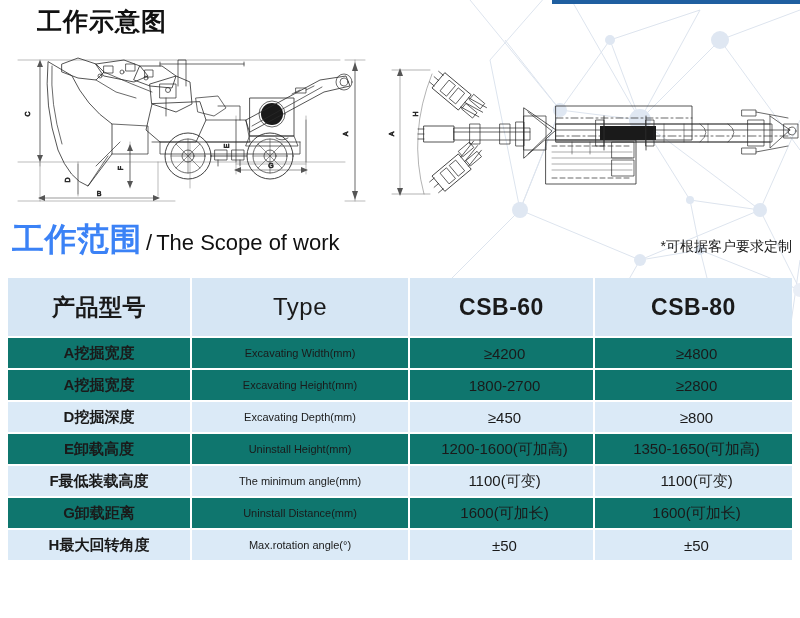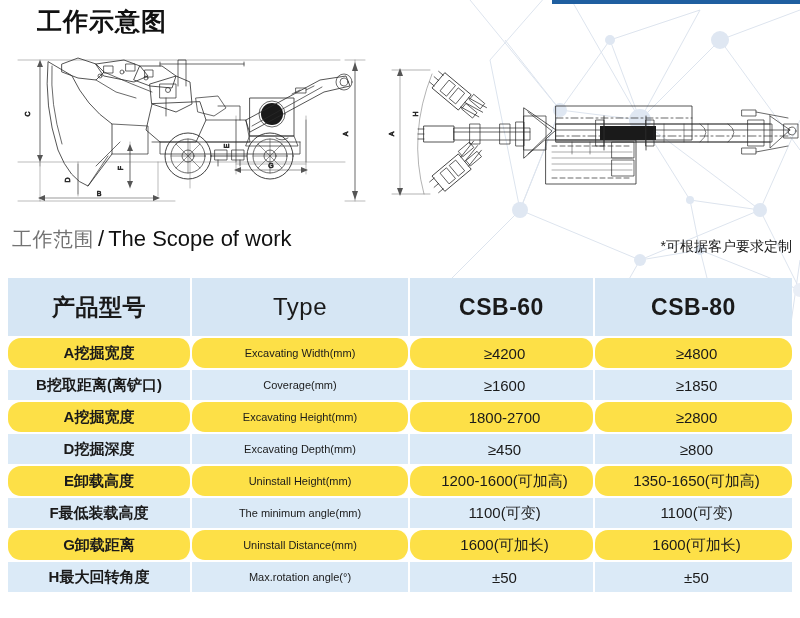--- a/index.html
+++ b/index.html
@@ -73,23 +73,23 @@
     height: 46px;
   }
   .scope-title {
     position: absolute;
     left: 12px;
     top: 0;
     white-space: nowrap;
     line-height: 34px;
   }
   .scope-cn {
-    font-size: 20px;
-    font-weight: normal;
-    color: #737373;
+    font-size: 32px;
+    font-weight: bold;
+    color: #3b82f6;
     letter-spacing: 0.5px;
   }
   .scope-sep {
     font-size: 22px;
     font-weight: 400;
     color: #111;
     padding: 0 4px;
   }
   .scope-en {
     font-size: 22px;
@@ -138,21 +138,21 @@
     font-size: 23px;
     font-weight: bold;
     color: #1a1a1a;
     letter-spacing: 0.5px;
   }
   .spec-table thead th.th-type {
     font-weight: 400;
     font-size: 24px;
   }
 
-  .spec-table tbody tr.row-gray td { background: #fde047; border-radius: 13px; }
+  .spec-table tbody tr.row-gray td { background: #0f766e; }
   .spec-table tbody tr.row-blue td { background: #dbeaf7; }
 
   .spec-table tbody td {
     height: 30px;
     font-size: 11px;
     color: #1a1a1a;
     white-space: nowrap;
   }
   .spec-table tbody td.cell-label {
     font-weight: bold;
@@ -439,26 +439,20 @@
         <th>CSB-80</th>
       </tr>
     </thead>
     <tbody>
       <tr class="row-gray">
         <td class="cell-label">A挖掘宽度</td>
         <td class="cell-type">Excavating Width(mm)</td>
         <td class="cell-val">≥4200</td>
         <td class="cell-val">≥4800</td>
       </tr>
-      <tr class="row-blue">
-        <td class="cell-label">B挖取距离(离铲口)</td>
-        <td class="cell-type">Coverage(mm)</td>
-        <td class="cell-val">≥1600</td>
-        <td class="cell-val">≥1850</td>
-      </tr>
       <tr class="row-gray">
         <td class="cell-label">A挖掘宽度</td>
         <td class="cell-type">Excavating Height(mm)</td>
         <td class="cell-val">1800-2700</td>
         <td class="cell-val">≥2800</td>
       </tr>
       <tr class="row-blue">
         <td class="cell-label">D挖掘深度</td>
         <td class="cell-type">Excavating Depth(mm)</td>
         <td class="cell-val">≥450</td>

